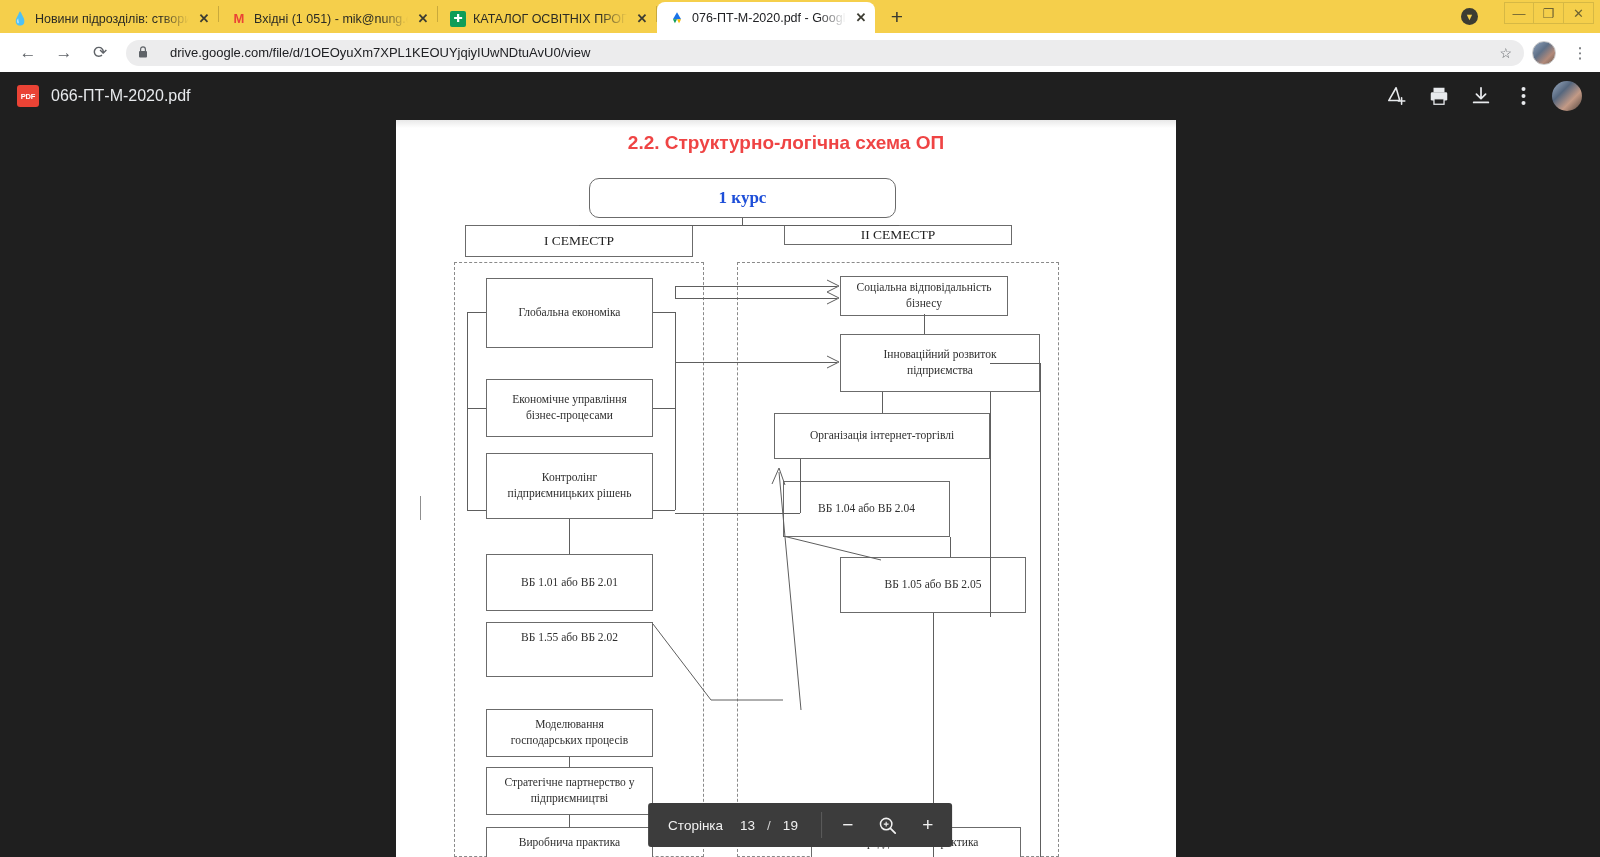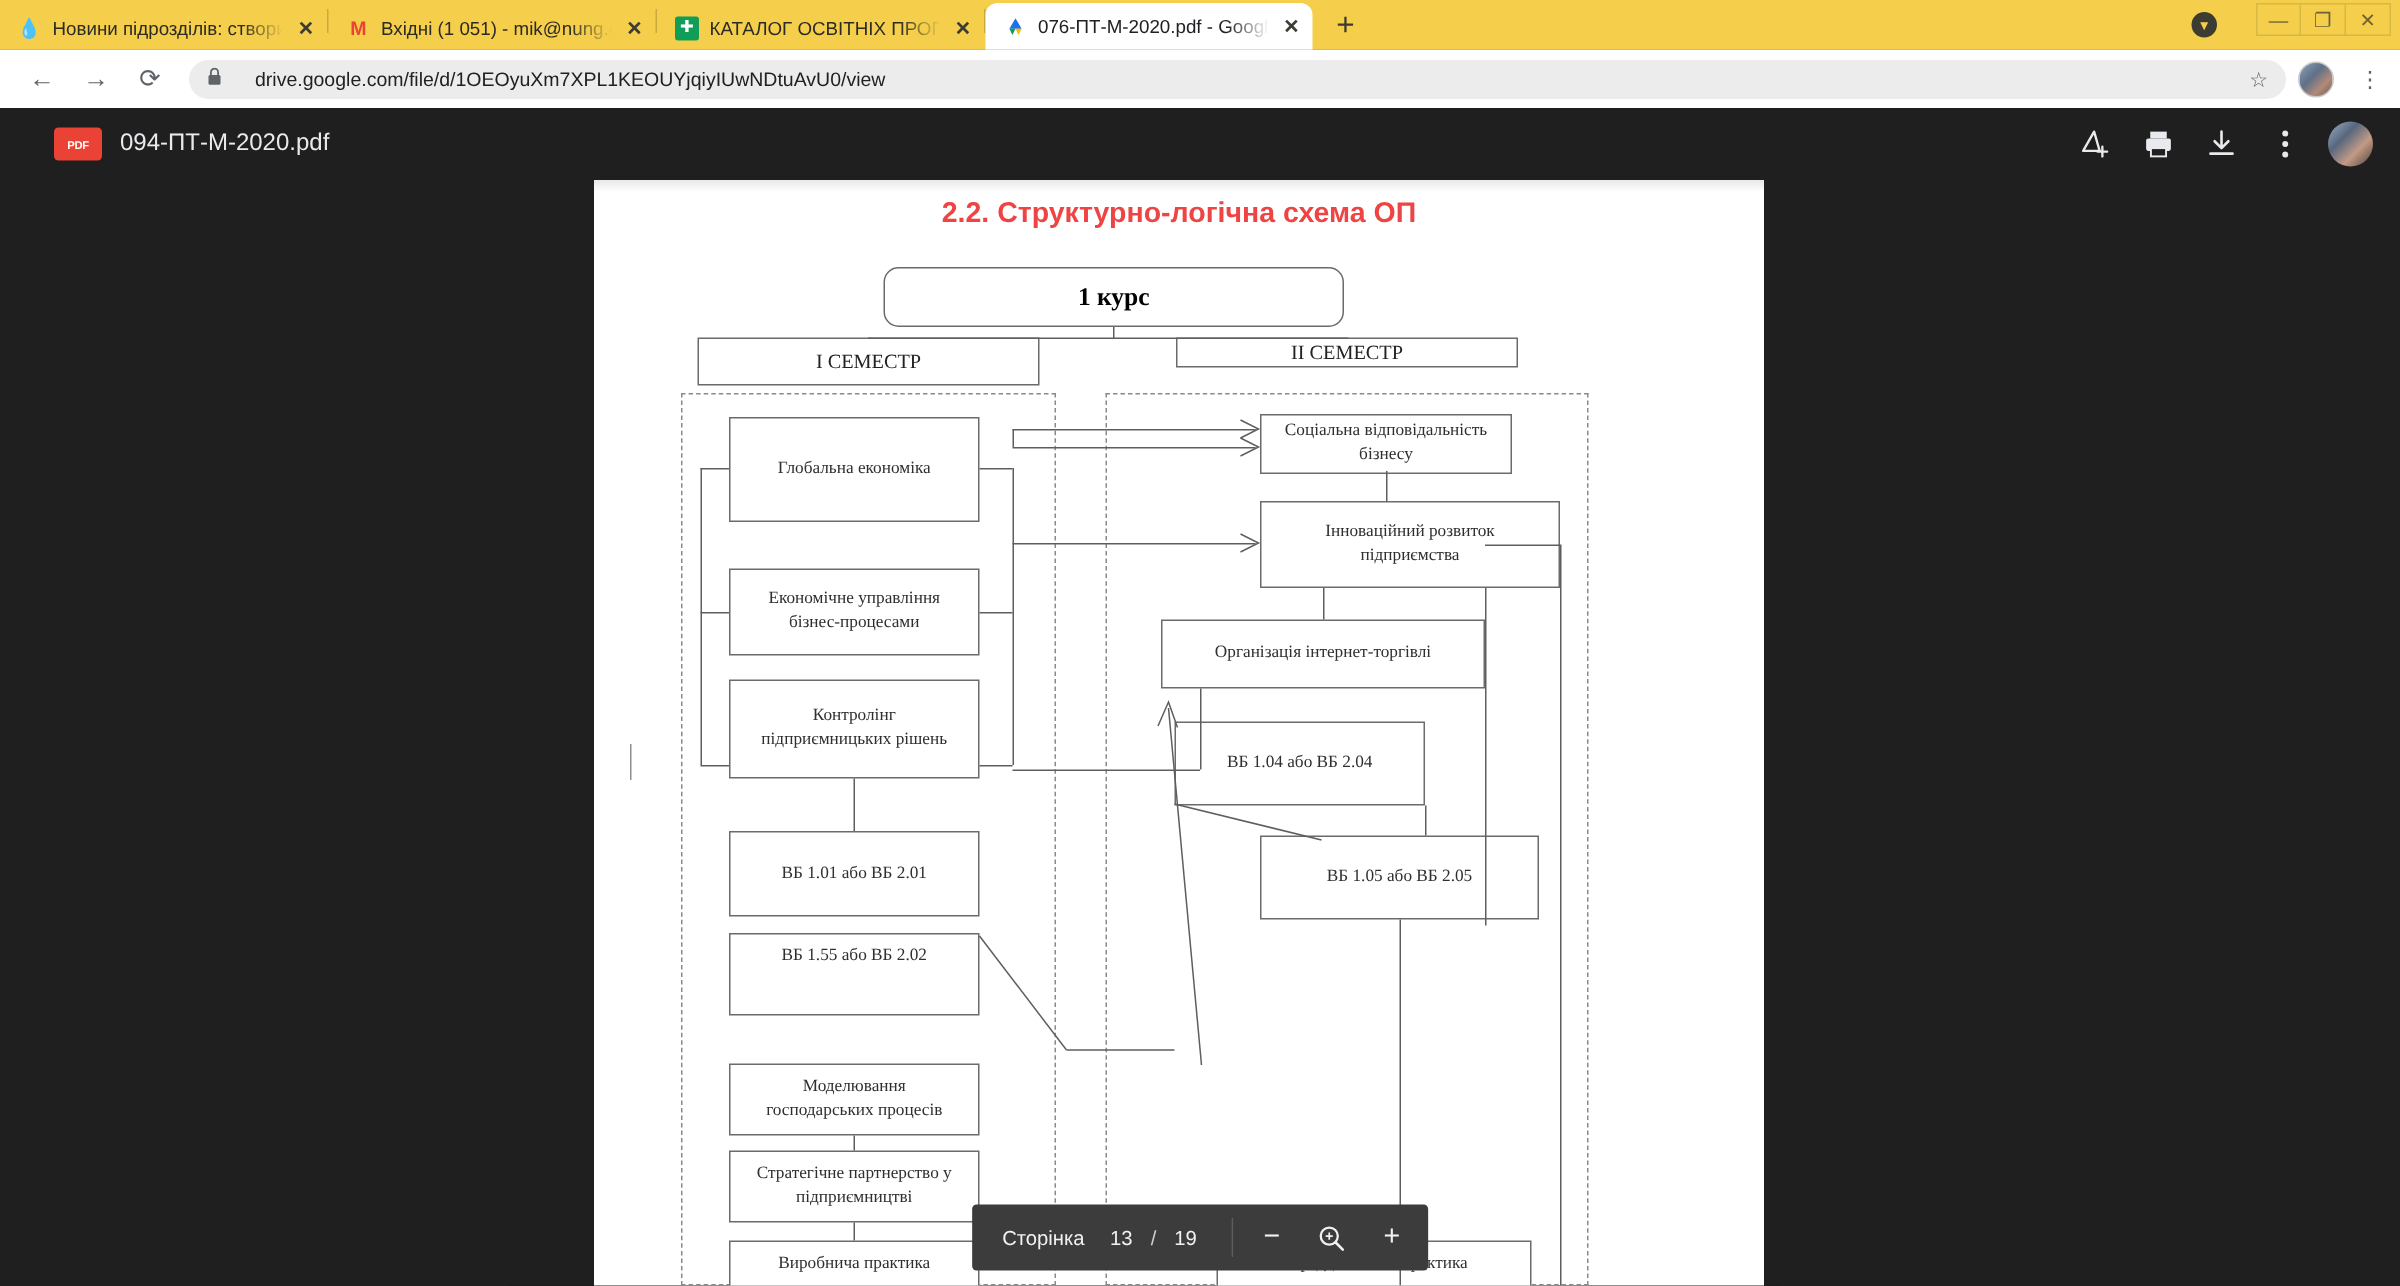--- a/index.html
+++ b/index.html
@@ -91,22 +91,22 @@
   .viewer {
     position: absolute; top: 72px; left: 0; width: 1600px; height: 785px;
     background: #1f1f1f;
   }
   .viewer-header {
     position: absolute; top: 0; left: 0; width: 1600px; height: 48px;
     background: #1f1f1f; display: flex; align-items: center;
     z-index: 20;
   }
   .pdf-badge {
-    width: 32px; height: 22px; background: #ea4335; border-radius: 3px;
-    margin-left: 36px; flex: none;
+    width: 22px; height: 22px; background: #ea4335; border-radius: 3px;
+    margin-left: 17px; flex: none;
     display: flex; align-items: center; justify-content: center;
     color: #fff; font-size: 7.5px; font-weight: bold; letter-spacing: -0.2px;
   }
   .file-title { color: #e8eaed; font-size: 16px; margin-left: 12px; }
   .viewer-header .spacer { flex: 1 1 auto; }
   .hdr-icon {
     width: 42px; height: 42px; flex: none; display: flex; align-items: center; justify-content: center;
     color: #e8eaed;
   }
   .hdr-avatar {
@@ -141,21 +141,21 @@
   }
 
   
   .dg { position: absolute; font-family: "Liberation Serif", serif; color: #2e2e2e; }
   .box {
     position: absolute; border: 1px solid #6b6b6b; background: #fff;
     display: flex; align-items: center; justify-content: center; text-align: center;
     font-family: "Liberation Serif", serif; font-size: 11.5px; color: #2f2f2f;
     line-height: 1.35; padding: 2px 6px;
   }
-  .box.rounded { border-radius: 10px; font-size: 17px; font-weight: bold; color:#000000; }
+  .box.rounded { border-radius: 10px; font-size: 17px; font-weight: bold; color:#1d4ed8; }
   .box.sem { font-size: 13.5px; color:#222; align-items:center; }
   .box.top-al { align-items: flex-start; padding-top: 7px; }
   .dash-area { position: absolute; border: 1.5px dashed #8a8a8a; }
   .ln { position: absolute; background: #5e5e5e; }
   .lnh { height: 1px; }
   .lnv { width: 1px; }
 
   
   .page-toolbar {
     position: absolute; left: 50%; transform: translateX(-50%); bottom: 10px;
@@ -340,21 +340,21 @@
 
     <div class="page-fade"></div>
     <div class="open-with">
       <span>Відкрити через:</span>
       <span class="caret-dn"></span>
     </div>
   </div>
 
   <div class="viewer-header">
     <div class="pdf-badge">PDF</div>
-    <div class="file-title">094-ПТ-М-2020.pdf</div>
+    <div class="file-title">066-ПТ-М-2020.pdf</div>
     <div class="spacer"></div>
 
     <div class="hdr-icon">
       <svg width="22" height="22" viewBox="0 0 24 24">
           <path d="M11 3 L3 17 h12 L11 3 z" stroke="#e8eaed" stroke-width="1.7" fill="none" stroke-linejoin="round"></path>
           <path d="M17 14 v7 M13.5 17.5 h7" stroke="#e8eaed" stroke-width="1.7" stroke-linecap="round"></path>
         </svg>
     </div>
     <div class="hdr-icon">
       <svg width="22" height="22" viewBox="0 0 24 24">

